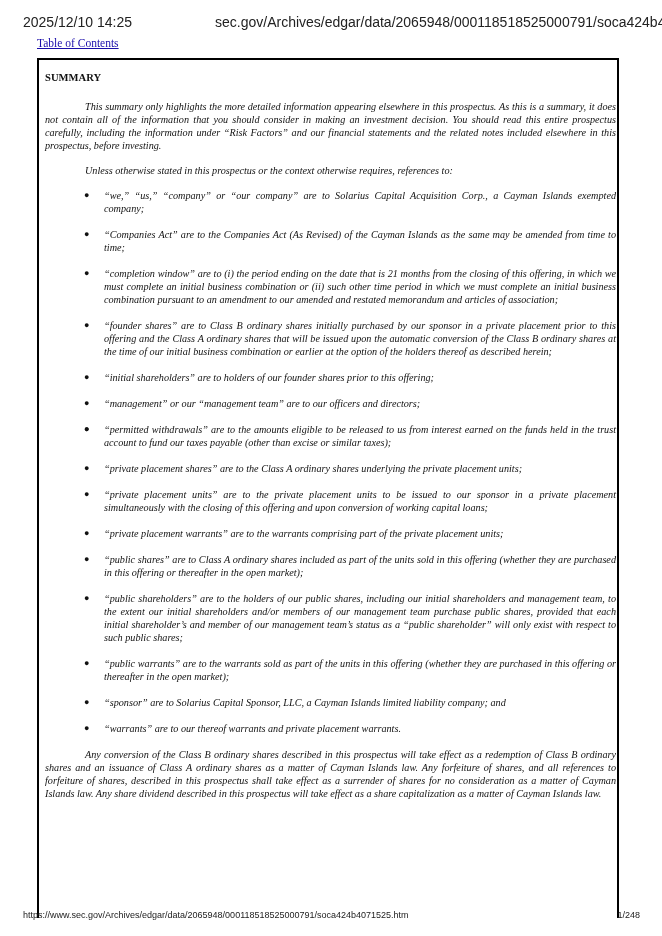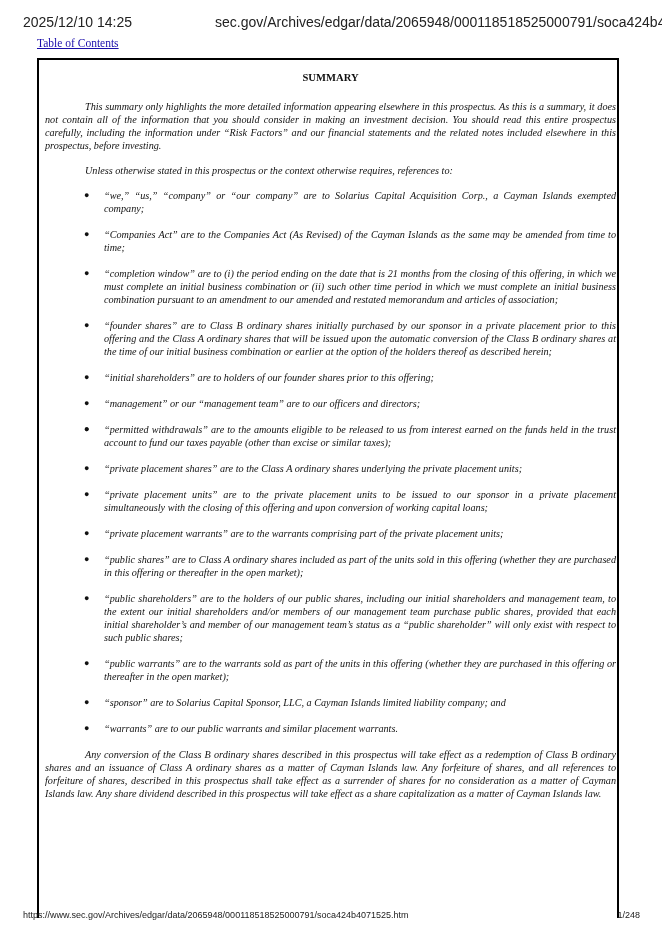--- a/index.html
+++ b/index.html
@@ -60,21 +60,21 @@
     .content {
       position: absolute;
       left: 45px;
       top: 68px;
       width: 571px;
       font-size: 10.2px;
       line-height: 13px;
       font-style: italic;
     }
     .title {
-      text-align: center;
+      text-align: left;
       font-weight: bold;
       font-style: normal;
       font-size: 10.6px;
       margin: 3px 0 16px 0;
     }
     .para {
       text-align: justify;
       text-indent: 40px;
       margin: 0 0 12px 0;
     }
@@ -145,21 +145,21 @@
     <li class="bullet-item"><span class="dot">●</span><span>“management” or our “management team” are to our officers and directors;</span></li>
     <li class="bullet-item"><span class="dot">●</span></li>
     <li class="bullet-item"><span class="dot">●</span><span>“permitted withdrawals” are to the amounts eligible to be released to us from interest earned on the funds held in the trust account to fund our taxes payable (other than excise or similar taxes);</span></li>
     <li class="bullet-item"><span class="dot">●</span><span>“private placement shares” are to the Class A ordinary shares underlying the private placement units;</span></li>
     <li class="bullet-item"><span class="dot">●</span><span>“private placement units” are to the private placement units to be issued to our sponsor in a private placement simultaneously with the closing of this offering and upon conversion of working capital loans;</span></li>
     <li class="bullet-item"><span class="dot">●</span><span>“private placement warrants” are to the warrants comprising part of the private placement units;</span></li>
     <li class="bullet-item"><span class="dot">●</span><span>“public shares” are to Class A ordinary shares included as part of the units sold in this offering (whether they are purchased in this offering or thereafter in the open market);</span></li>
     <li class="bullet-item"><span class="dot">●</span><span>“public shareholders” are to the holders of our public shares, including our initial shareholders and management team, to the extent our initial shareholders and/or members of our management team purchase public shares, provided that each initial shareholder’s and member of our management team’s status as a “public shareholder” will only exist with respect to such public shares;</span></li>
     <li class="bullet-item"><span class="dot">●</span><span>“public warrants” are to the warrants sold as part of the units in this offering (whether they are purchased in this offering or thereafter in the open market);</span></li>
     <li class="bullet-item"><span class="dot">●</span><span>“sponsor” are to Solarius Capital Sponsor, LLC, a Cayman Islands limited liability company; and</span></li>
-    <li class="bullet-item"><span class="dot">●</span><span>“warrants” are to our public warrants and similar placement warrants.</span></li>
+    <li class="bullet-item"><span class="dot">●</span><span>“warrants” are to our thereof warrants and private placement warrants.</span></li>
   </ul>
 
   <p class="para">Any conversion of the Class B ordinary shares described in this prospectus will take effect as a redemption of Class B ordinary shares and an issuance of Class A ordinary shares as a matter of Cayman Islands law. Any forfeiture of shares, and all references to forfeiture of shares, described in this prospectus shall take effect as a surrender of shares for no consideration as a matter of Cayman Islands law. Any share dividend described in this prospectus will take effect as a share capitalization as a matter of Cayman Islands law.</p>
 </div>
 
 <div class="print-footer">
   <span class="url">https://www.sec.gov/Archives/edgar/data/2065948/000118518525000791/soca424b4071525.htm</span>
   <span class="page">1/248</span>
 </div>
 

